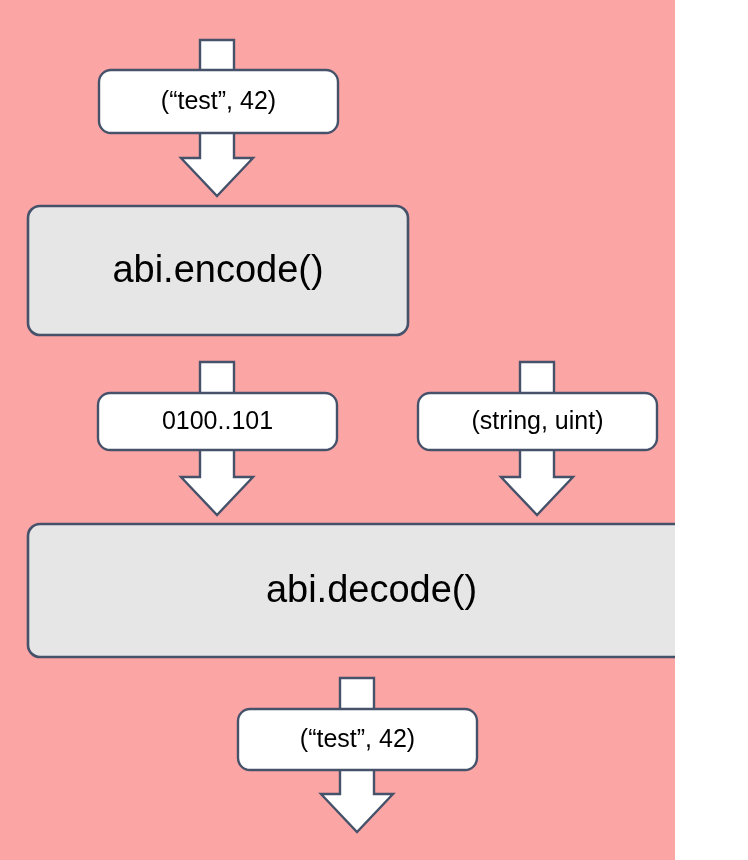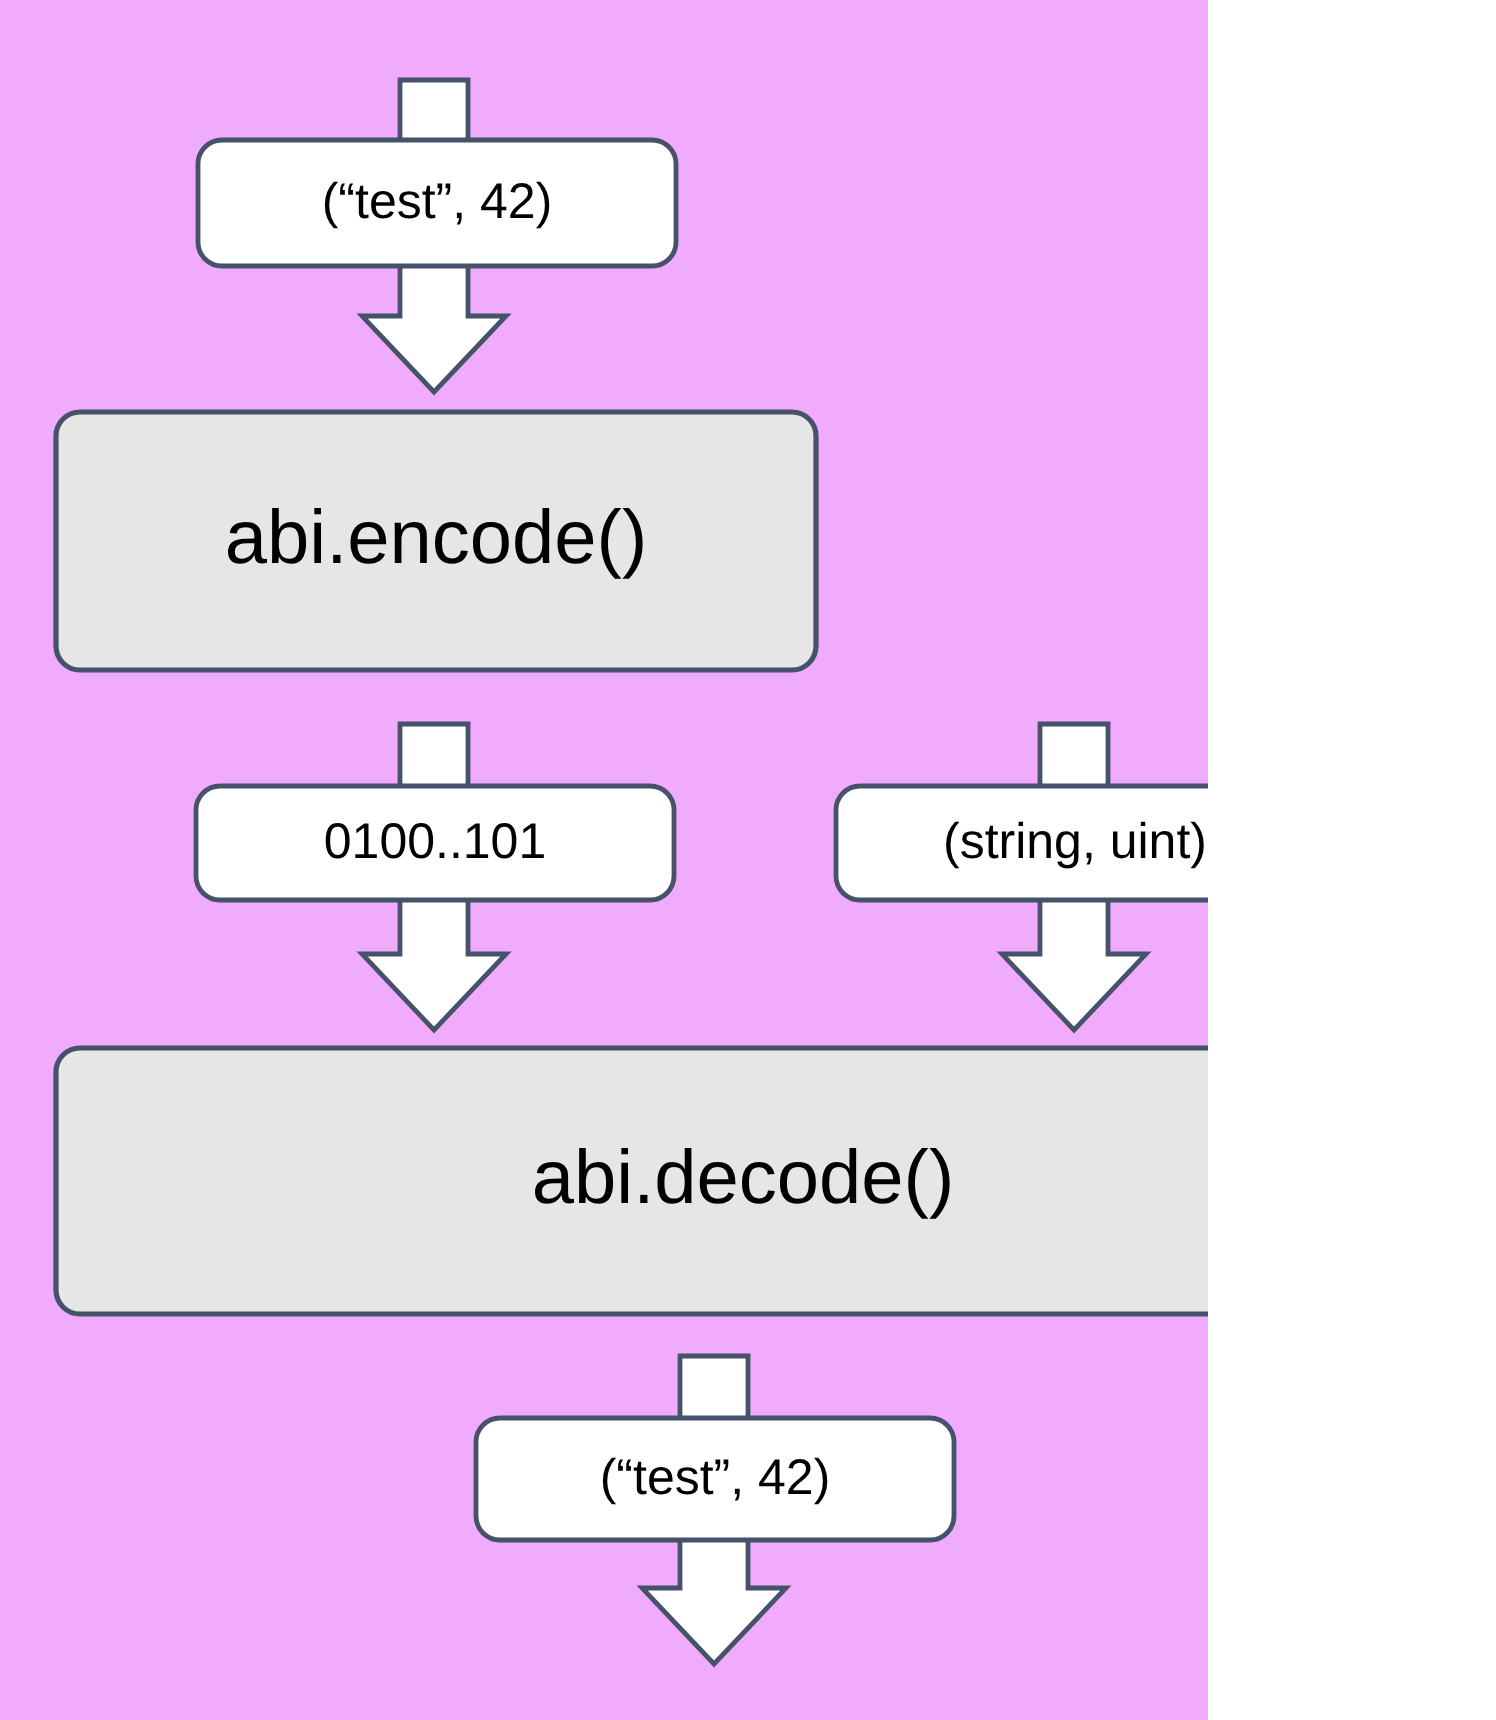--- a/index.html
+++ b/index.html
@@ -6,23 +6,23 @@
   html, body {
     margin: 0;
     padding: 0;
     background: #ffffff;
   }
   body {
     font-family: "Liberation Sans", sans-serif;
   }
   #canvas {
     position: relative;
-    width: 604px;
+    width: 675px;
     height: 860px;
-    background: #f0abfc;
+    background: #fca5a5;
     overflow: hidden;
   }
   #diagram-svg {
     position: absolute;
     left: 0;
     top: 0;
     width: 748px;
     height: 860px;
   }
   .node-box {

